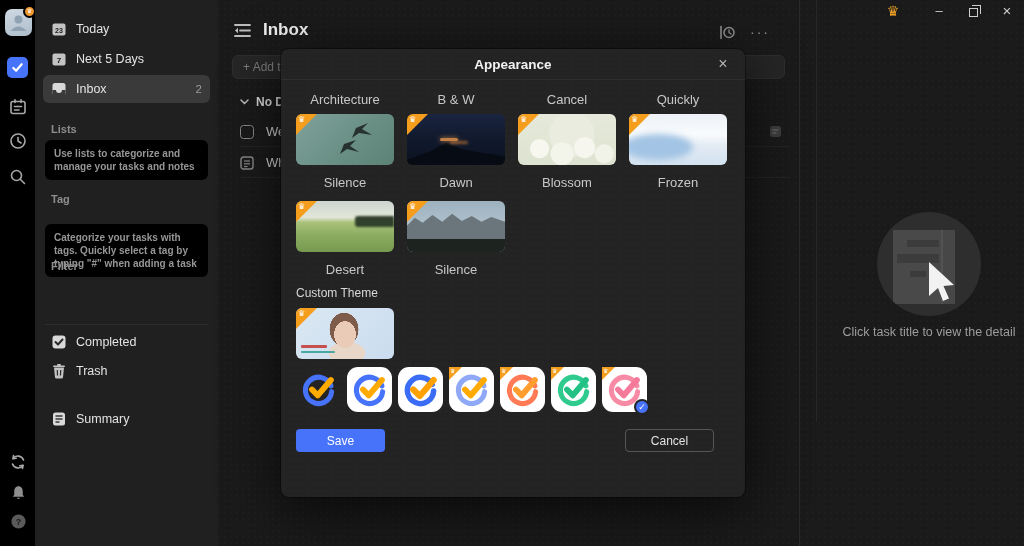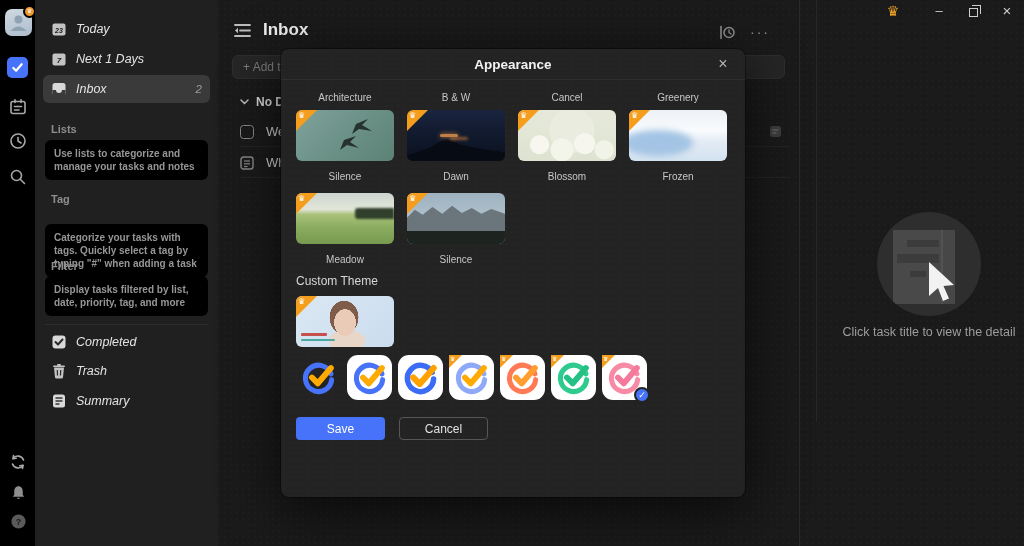--- a/index.html
+++ b/index.html
@@ -15,21 +15,21 @@
   .avatar svg { position:absolute; left:3px; top:3px; }
   .avatar .badge { position:absolute; right:-4px; top:-4px; width:13px; height:13px; border-radius:50%;
             background:#f09830; border:2px solid #000; color:#fff; font-size:6px; line-height:9px; text-align:center; }
   .rail-ic { position:absolute; left:7px; width:22px; height:22px; display:flex; align-items:center; justify-content:center; }
   .rail-app { left:7px; top:57px; width:21px; height:21px; border-radius:5px; background:#4772FA;
               display:flex; align-items:center; justify-content:center; position:absolute; }
 
   
   .sidebar { position:absolute; left:35px; top:0; width:183px; height:546px; background:#202020; }
   .side-row { position:absolute; left:8px; width:167px; height:28px; border-radius:6px;
-              display:flex; align-items:center; padding:0 8px; gap:9px; color:#e3e3e3; font-size:12.5px;font-style:italic; }
+              display:flex; align-items:center; padding:0 8px; gap:9px; color:#e3e3e3; font-size:12.5px; }
   .side-row.selected { background:#3a3a3a; }
   .side-row .grow { flex:1; white-space:nowrap; overflow:hidden; }
   .side-row .count { color:#9a9a9a; font-size:11.5px; }
   .sec-head { position:absolute; left:16px; color:#8d8d8d; font-size:11px; font-weight:bold; }
   .tip-box { position:absolute; left:10px; width:163px; background:#000000; border-radius:6px;
              padding:7px 9px; color:#969696; font-size:10px; line-height:13px;font-weight:bold; }
   .side-div { position:absolute; left:10px; width:163px; height:1px; background:#2c2c2c; }
 
   
   .main { position:absolute; left:218px; top:0; width:582px; height:546px; background:transparent; }
@@ -64,21 +64,21 @@
   
   .dialog { position:absolute; left:281px; top:49px; width:464px; height:448px; background:#232323;
             border-radius:8px; box-shadow:0 12px 55px rgba(0,0,0,.7), 0 0 0 1px rgba(0,0,0,.35);
             background-image: radial-gradient(rgba(255,255,255,0.015) 1px, transparent 1px); background-size:6px 6px; }
   .dlg-header { height:31px; border-bottom:1px solid #2f2f2f; display:flex; align-items:center; justify-content:center; position:relative; }
   .dlg-title { color:#f2f2f2; font-size:13.5px; font-weight:bold; }
   .dlg-close { position:absolute; right:12px; top:5px; color:#b5b5b5; font-size:16px; width:20px; height:20px;
                text-align:center; line-height:20px; }
   .dlg-body { padding:0 15px; }
   .lbl-row { display:flex; gap:13px; margin-top:10px; }
-  .lbl-row .tlabel { width:98px; text-align:center; color:#c7c7c7; font-size:10px; }
+  .lbl-row .tlabel { width:98px; text-align:center; color:#c7c7c7; font-size:13px; }
   .thumb-row { display:flex; gap:13px; margin-top:5px; }
   .thumb { position:relative; width:98px; height:51px; border-radius:6px; overflow:hidden; }
   .crown-corner { position:absolute; top:0; left:0; width:0; height:0;
                   border-top:21px solid #F59E1D; border-right:21px solid transparent; z-index:3; }
   .crown-corner i { position:absolute; top:-20px; left:2px; font-style:normal; font-size:8px; color:#fff; }
   .mini-crown { position:absolute; top:0; left:0; width:0; height:0;
                 border-top:13px solid #F59E1D; border-right:13px solid transparent; z-index:3; }
   .mini-crown i { position:absolute; top:-13px; left:1px; font-style:normal; font-size:6px; color:#fff; }
 
   
@@ -116,21 +116,21 @@
   .sec-title { margin-top:9px; color:#d8d8d8; font-size:12px; }
   .custom-thumb-row { margin-top:8px; }
 
   
   .icons-row { display:flex; gap:6px; margin-top:8px; align-items:center; }
   .appicon { position:relative; width:45px; height:45px; border-radius:11px; background:#fff; }
   .appicon.bare { background:transparent; }
   .appicon svg { position:absolute; left:5px; top:5px; }
   .sel-badge { position:absolute; right:-3px; bottom:-3px; width:16px; height:16px; border-radius:50%;
                background:#4772FA; border:2px solid #232323; color:#fff; font-size:9px; line-height:12px; text-align:center; }
-  .dlg-buttons { display:flex; justify-content:flex-start; gap:14px; margin-top:17px; padding-right:16px; }
+  .dlg-buttons { display:flex; justify-content:space-between; gap:14px; margin-top:17px; padding-right:16px; }
   .btn { height:23px; width:89px; border-radius:4px; font-size:12px; display:flex; align-items:center; justify-content:center; }
   .btn-save { background:#4772FA; color:#fff; }
   .btn-cancel { background:transparent; border:1px solid #565656; color:#e2e2e2; }
 
   .ic-stroke { stroke:#a8a8a8; fill:none; stroke-width:1.6; stroke-linecap:round; stroke-linejoin:round; }
 </style>
 </head>
 <body>
 
 <div class="window">
@@ -197,60 +197,59 @@
           <rect x="1.5" y="2.5" width="13" height="12" rx="2" fill="#c3c3c3"></rect>
           <text x="8" y="11.5" text-anchor="middle" font-size="7" fill="#202020" font-family="Liberation Sans, sans-serif" font-weight="bold">23</text>
         </svg>
       <span class="grow">Today</span>
     </div>
     <div class="side-row" style="top:45px">
       <svg width="16" height="16" viewBox="0 0 16 16">
           <rect x="1.5" y="2.5" width="13" height="12" rx="2" fill="#c3c3c3"></rect>
           <text x="8" y="12" text-anchor="middle" font-size="8" fill="#202020" font-family="Liberation Sans, sans-serif" font-weight="bold">7</text>
         </svg>
-      <span class="grow">Next 1 Days</span>
+      <span class="grow">Next 5 Days</span>
     </div>
     <div class="side-row selected" style="top:75px">
       <svg width="16" height="16" viewBox="0 0 16 16">
           <rect x="1.5" y="2" width="13" height="12.5" rx="2.5" fill="#d9d9d9"></rect>
           <path d="M1.5 9 h3.5 a3 3 0 0 0 6 0 h3.5 v4 a2.5 2.5 0 0 1 -2.5 2.5 h-8 a2.5 2.5 0 0 1 -2.5 -2.5 Z" fill="#3a3a3a"></path>
         </svg>
       <span class="grow">Inbox</span>
       <span class="count">2</span>
     </div>
 
     <div class="sec-head" style="top:123px">Lists</div>
     <div class="tip-box" style="top:140px">Use lists to categorize and manage your tasks and notes</div>
 
     <div class="sec-head" style="top:193px">Tag</div>
     <div class="tip-box" style="top:224px">Categorize your tasks with tags. Quickly select a tag by typing "#" when adding a task</div>
 
     <div class="sec-head" style="top:260px">Filter</div>
-    <div class="tip-box" style="top:276px">Display tasks filtered by list, date, priority, tag, and more</div>
 
     <div class="side-div" style="top:324px"></div>
 
     <div class="side-row" style="top:357px">
       <svg width="16" height="16" viewBox="0 0 16 16">
           <path d="M3 4.5 h10 l-1 10 a1.5 1.5 0 0 1 -1.5 1 h-5 a1.5 1.5 0 0 1 -1.5 -1 Z" fill="#c3c3c3"></path>
           <rect x="2" y="2.5" width="12" height="1.6" rx="0.8" fill="#c3c3c3"></rect>
           <rect x="6" y="1" width="4" height="2" rx="1" fill="#c3c3c3"></rect>
           <line x1="6.3" y1="7" x2="6.5" y2="12.5" stroke="#2a2a2a" stroke-width="1.2"></line>
           <line x1="9.7" y1="7" x2="9.5" y2="12.5" stroke="#2a2a2a" stroke-width="1.2"></line>
         </svg>
       <span class="grow">Trash</span>
     </div>
     <div class="side-row" style="top:328px">
       <svg width="16" height="16" viewBox="0 0 16 16">
           <rect x="1.5" y="1.5" width="13" height="13" rx="3" fill="#d9d9d9"></rect>
           <path d="M4.5 8 L7 10.5 L11.5 5.5" stroke="#2a2a2a" stroke-width="2" fill="none" stroke-linecap="round" stroke-linejoin="round"></path>
         </svg>
       <span class="grow">Completed</span>
     </div>
-    <div class="side-row" style="top:387px">
+    <div class="side-row" style="top:405px">
       <svg width="16" height="16" viewBox="0 0 16 16">
           <rect x="2" y="1.5" width="12" height="13" rx="2.5" fill="#d9d9d9"></rect>
           <line x1="4.5" y1="5" x2="11.5" y2="5" stroke="#2a2a2a" stroke-width="1.4"></line>
           <line x1="4.5" y1="8" x2="11.5" y2="8" stroke="#2a2a2a" stroke-width="1.4"></line>
           <line x1="4.5" y1="11" x2="8.5" y2="11" stroke="#2a2a2a" stroke-width="1.4"></line>
         </svg>
       <span class="grow">Summary</span>
     </div>
   </div>
 
@@ -329,21 +328,21 @@
     <div class="dlg-header">
       <span class="dlg-title">Appearance</span>
       <span class="dlg-close">×</span>
     </div>
     <div class="dlg-body">
 
       <div class="lbl-row" style="margin-top:12px">
         <div class="tlabel">Architecture</div>
         <div class="tlabel">B &amp; W</div>
         <div class="tlabel">Cancel</div>
-        <div class="tlabel">Greenery</div>
+        <div class="tlabel">Quickly</div>
       </div>
 
       <div class="thumb-row" style="margin-top:7px">
         <div class="thumb t-swallow">
           <span class="crown-corner">
               <i>♛</i>
             </span>
           <svg width="98" height="51" viewBox="0 0 98 51">
             <path d="M60 14 L72 9 L66 15 L76 21 L63 19 L56 24 Z" fill="#273230"></path>
             <path d="M48 30 L60 26 L54 32 L63 38 L51 35 L44 40 Z" fill="#273230"></path>
@@ -386,21 +385,21 @@
         <div class="thumb t-silence">
           <span class="crown-corner">
               <i>♛</i>
             </span>
           <div class="mtn"></div>
             <div class="forest"></div>
         </div>
       </div>
 
       <div class="lbl-row">
-        <div class="tlabel">Meadow</div>
+        <div class="tlabel">Desert</div>
         <div class="tlabel">Silence</div>
       </div>
 
       <div class="sec-title">Custom Theme</div>
       <div class="thumb-row custom-thumb-row">
         <div class="thumb t-custom">
           <span class="crown-corner">
               <i>♛</i>
             </span>
           <span class="cap1"></span>

